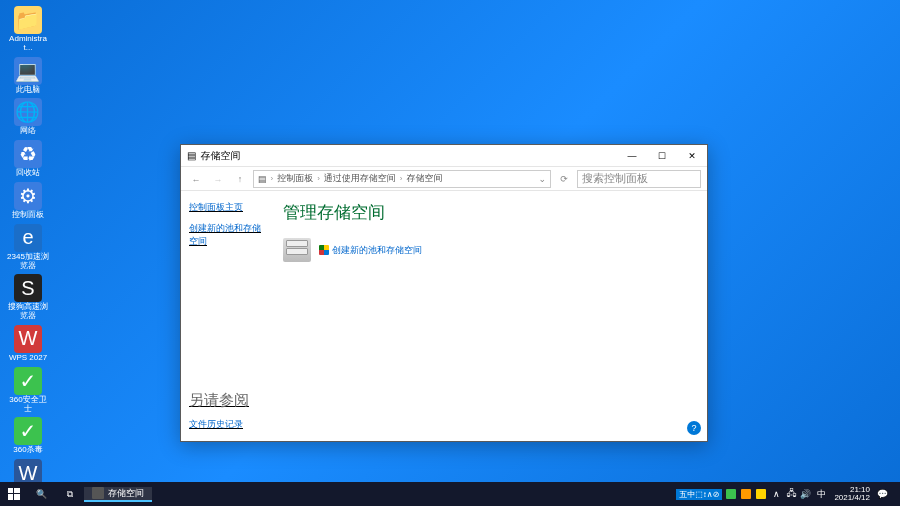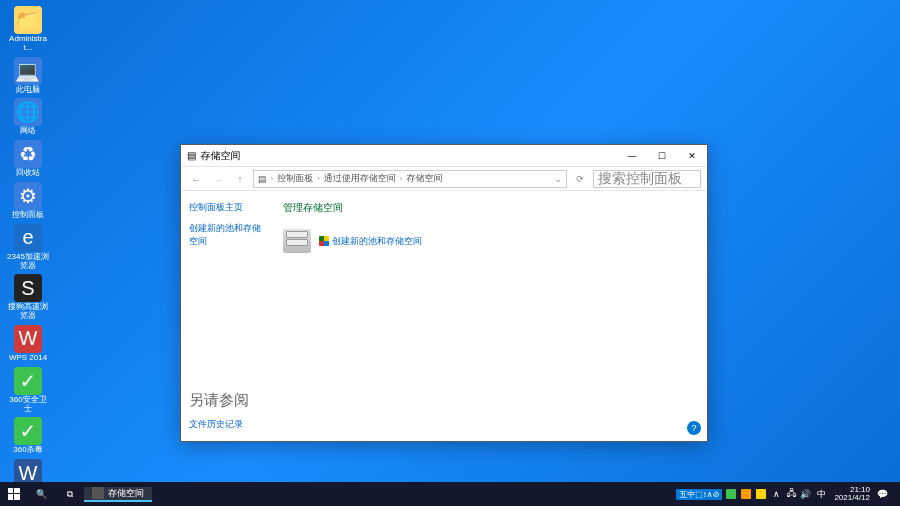--- a/index.html
+++ b/index.html
@@ -28,31 +28,31 @@
 .winbtns { display: flex; height: 100%; }
 .winbtn { width: 30px; display: flex; align-items: center; justify-content: center; font-size: 9px; cursor: pointer; }
 
 .navbar { height: 24px; display: flex; align-items: center; padding: 0 6px; gap: 4px; border-bottom: 1px solid #e5e5e5; font-size: 9px; color: #555; }
 .navbtn { width: 18px; height: 18px; display: flex; align-items: center; justify-content: center; cursor: pointer; color: #888; }
 .crumbs { flex: 1; display: flex; align-items: center; gap: 4px; border: 1px solid #ccc; height: 18px; padding: 0 4px; font-size: 9px; }
 .crumbs .sep { color: #999; font-size: 8px; }
 .crumb-link { cursor: pointer; }
 .crumbs .dropdown { margin-left: auto; color: #888; cursor: pointer; }
 .refresh { width: 18px; cursor: pointer; }
-.searchbox { width: 108px; border: 1px solid #ccc; height: 18px; padding: 0 4px; font-size: 14px; display: flex; align-items: center; color: #888; }
+.searchbox { width: 124px; border: 1px solid #ccc; height: 18px; padding: 0 4px; font-size: 11px; display: flex; align-items: center; color: #888; }
 
 .content { flex: 1; display: flex; overflow: hidden; }
-.sidebar { width: 90px; padding: 10px 8px; font-size: 9px; display: flex; flex-direction: column; gap: 8px; }
+.sidebar { width: 90px; padding: 10px 8px; font-size: 9px; display: flex; flex-direction: column; gap: 8px; text-decoration: underline; }
 .sidebar .main-link { color: #0066cc; cursor: pointer; }
 .sidebar .sub-link { color: #0066cc; cursor: pointer; }
 .sidebar .spacer { flex: 1; }
 .sidebar .seealso { color: #666; font-size: 15px; }
 
 .mainpane { flex: 1; padding: 10px 12px; font-size: 9px; color: #333; }
-.mainpane .heading { color: #006c30; font-size: 10px; margin-bottom: 6px; }
+.mainpane .heading { color: #006c30; font-size: 17px; margin-bottom: 6px; }
 .mainpane .desc { color: #444; line-height: 1.5; max-width: 260px; }
 .action-row { display: flex; align-items: center; gap: 8px; margin-top: 14px; }
 .disk-icon { width: 28px; height: 24px; background: linear-gradient(#ddd,#bbb); border-radius: 2px; position: relative; }
 .disk-icon::before, .disk-icon::after { content:""; position:absolute; left:3px; right:3px; height:5px; background:#eee; border:1px solid #999; border-radius:1px; }
 .disk-icon::before { top:2px; } .disk-icon::after { top:10px; }
 .action-link { display: flex; align-items: center; gap: 3px; color: #0066cc; cursor: pointer; }
 .shield { width: 10px; height: 10px; background: conic-gradient(#ffcc00 0 25%, #0078d7 0 50%, #d13438 0 75%, #107c10 0); border-radius: 1px; }
 
 .helpbtn { position: absolute; bottom: 6px; right: 6px; width: 14px; height: 14px; border-radius: 50%; background: #0078d7; color: #fff; font-size: 9px; display: flex; align-items: center; justify-content: center; cursor: pointer; }
 
@@ -98,21 +98,21 @@
       <div class="desktop-icon">
         <div class="glyph g-ie">e</div>
         <div class="label">2345加速浏览器</div>
       </div>
       <div class="desktop-icon">
         <div class="glyph g-dark">S</div>
         <div class="label">搜狗高速浏览器</div>
       </div>
       <div class="desktop-icon">
         <div class="glyph g-red">W</div>
-        <div class="label">WPS 2014</div>
+        <div class="label">WPS 2027</div>
       </div>
     </div>
   <div class="icon-col" id="col1">
       <div class="desktop-icon">
         <div class="glyph g-green">✓</div>
         <div class="label">360安全卫士</div>
       </div>
       <div class="desktop-icon">
         <div class="glyph g-green">✓</div>
         <div class="label">360杀毒</div>

